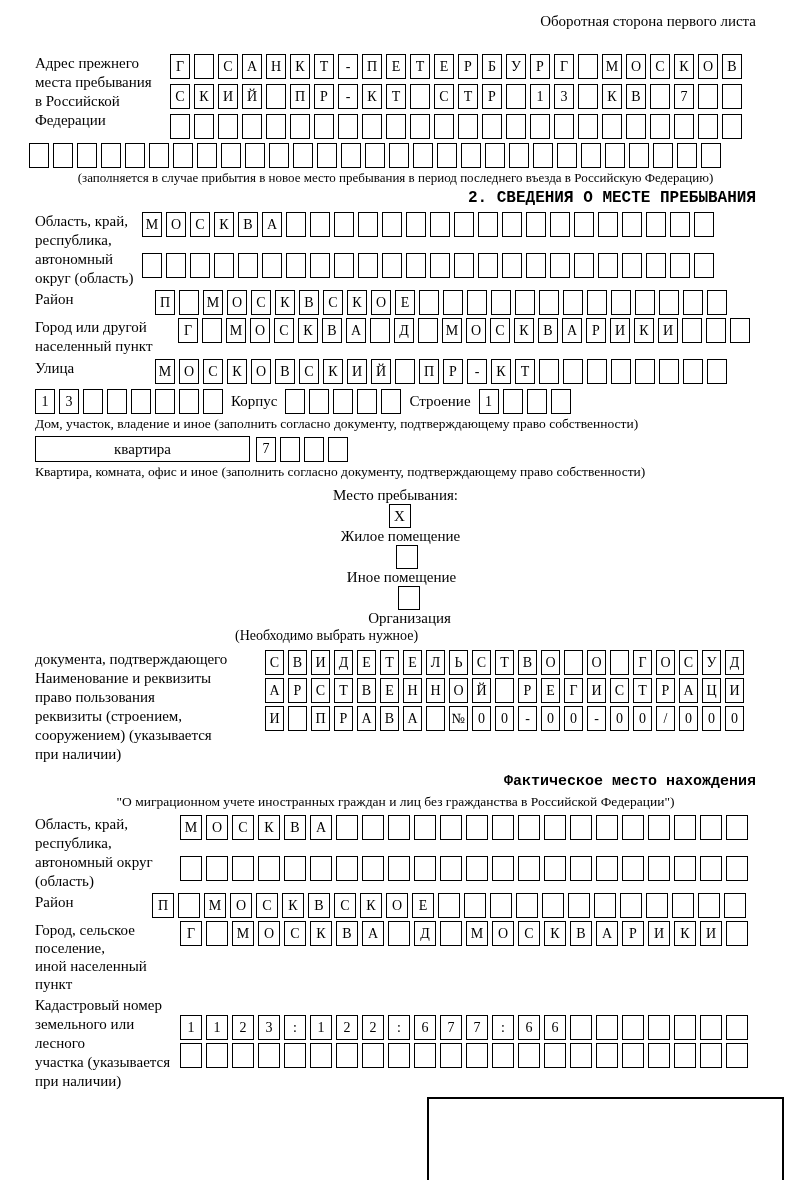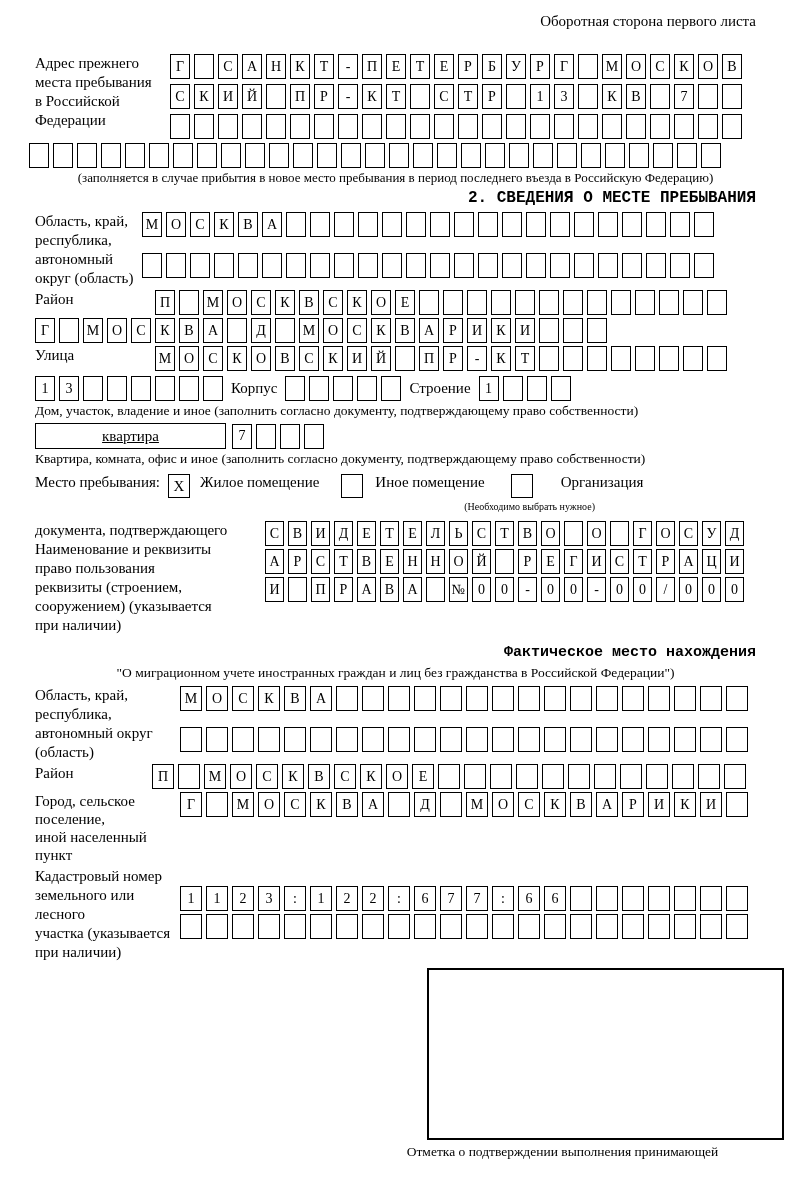--- a/index.html
+++ b/index.html
@@ -35,29 +35,29 @@
 
   .note { text-align:center; font-size:13px; line-height:16px; }
   .sec-title { text-align:right; font-weight:bold; font-size:16px; line-height:19px;font-family:Liberation Mono, monospace; }
   .caption { font-size:13.5px; line-height:16px; }
 
   .house-row { display:flex; align-items:center; gap:6px; }
   .wbox {
     border:1.5px solid #000; height:26px; flex-shrink:0;
     display:flex; align-items:center; justify-content:center; font-size:15px;
   }
-  .wbox-dom { width:164px; } .wbox-kv { width:191px;text-decoration:underline; }
+  .wbox-dom { width:164px; } .wbox-kv { width:215px; }
   .inl { white-space:nowrap; padding:0 2px; }
 
-  .stay-row { display:flex; align-items:flex-start; font-size:15px; }
+  .stay-row { display:flex; align-items:center; font-size:15px;flex-direction:column; }
   .checkbox {
     width:22px; height:24px; border:1.5px solid #000; flex-shrink:0;
     display:inline-flex; align-items:center; justify-content:center; font-size:15px;
   }
-  .stay-note { margin-left:200px; width:360px; text-align:right; font-size:10px; line-height:16px; }
+  .stay-note { margin-left:200px; width:360px; text-align:left; font-size:14px; line-height:16px; }
 
   .fact-notes { text-align:center; font-size:13.5px; line-height:18px; }
 
   .stamp-wrap { margin-left:295px; width:465px; margin-top:6px; text-align:center; }
   .stamp-box { width:357px; height:172px; border:2px solid #000; margin-left:97px; }
   .stamp-caption { margin-top:3px; font-size:13.5px; line-height:18px; }
 </style>
 </head>
 <body>
 
@@ -275,20 +275,24 @@
         <span class="cell"></span>
         <span class="cell"></span>
         <span class="cell"></span>
         <span class="cell"></span>
         <span class="cell"></span>
         <span class="cell"></span>
       </div>
   </div>
 
   <div class="field mt3">
+    <div class="flabel w143">
+        <div>Город или другой</div>
+        <div>населенный пункт</div>
+      </div>
     <div class="cells">
         <span class="cell">Г</span>
         <span class="cell"></span>
         <span class="cell">М</span>
         <span class="cell">О</span>
         <span class="cell">С</span>
         <span class="cell">К</span>
         <span class="cell">В</span>
         <span class="cell">А</span>
         <span class="cell"></span>

